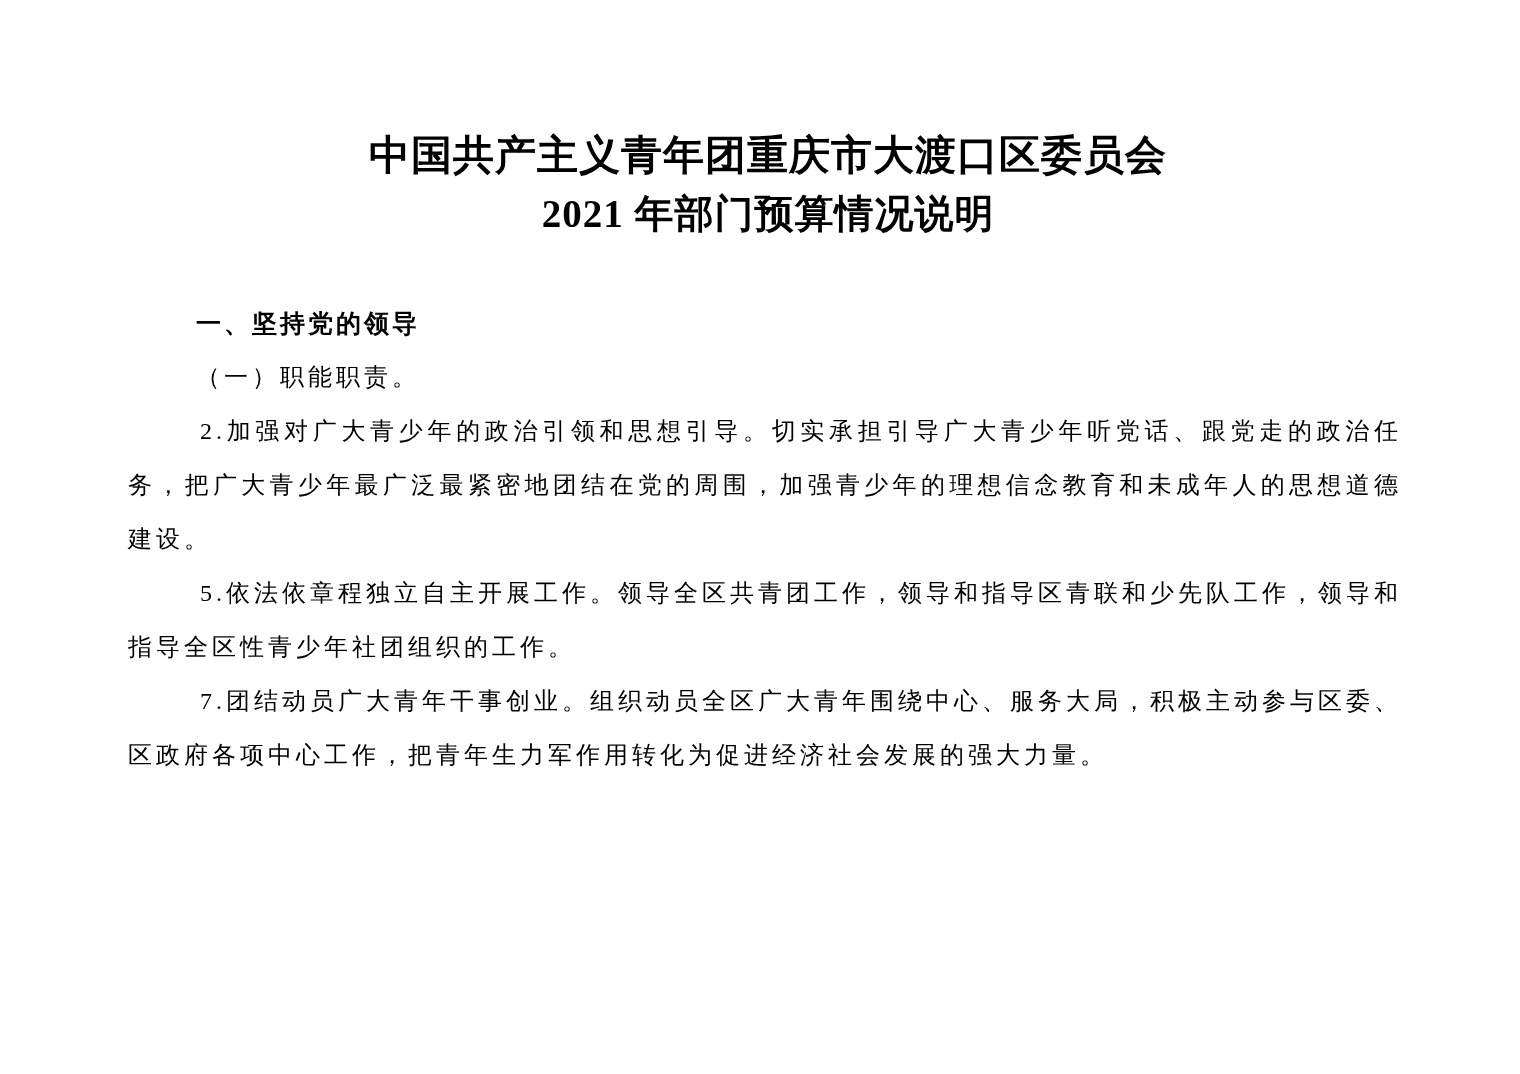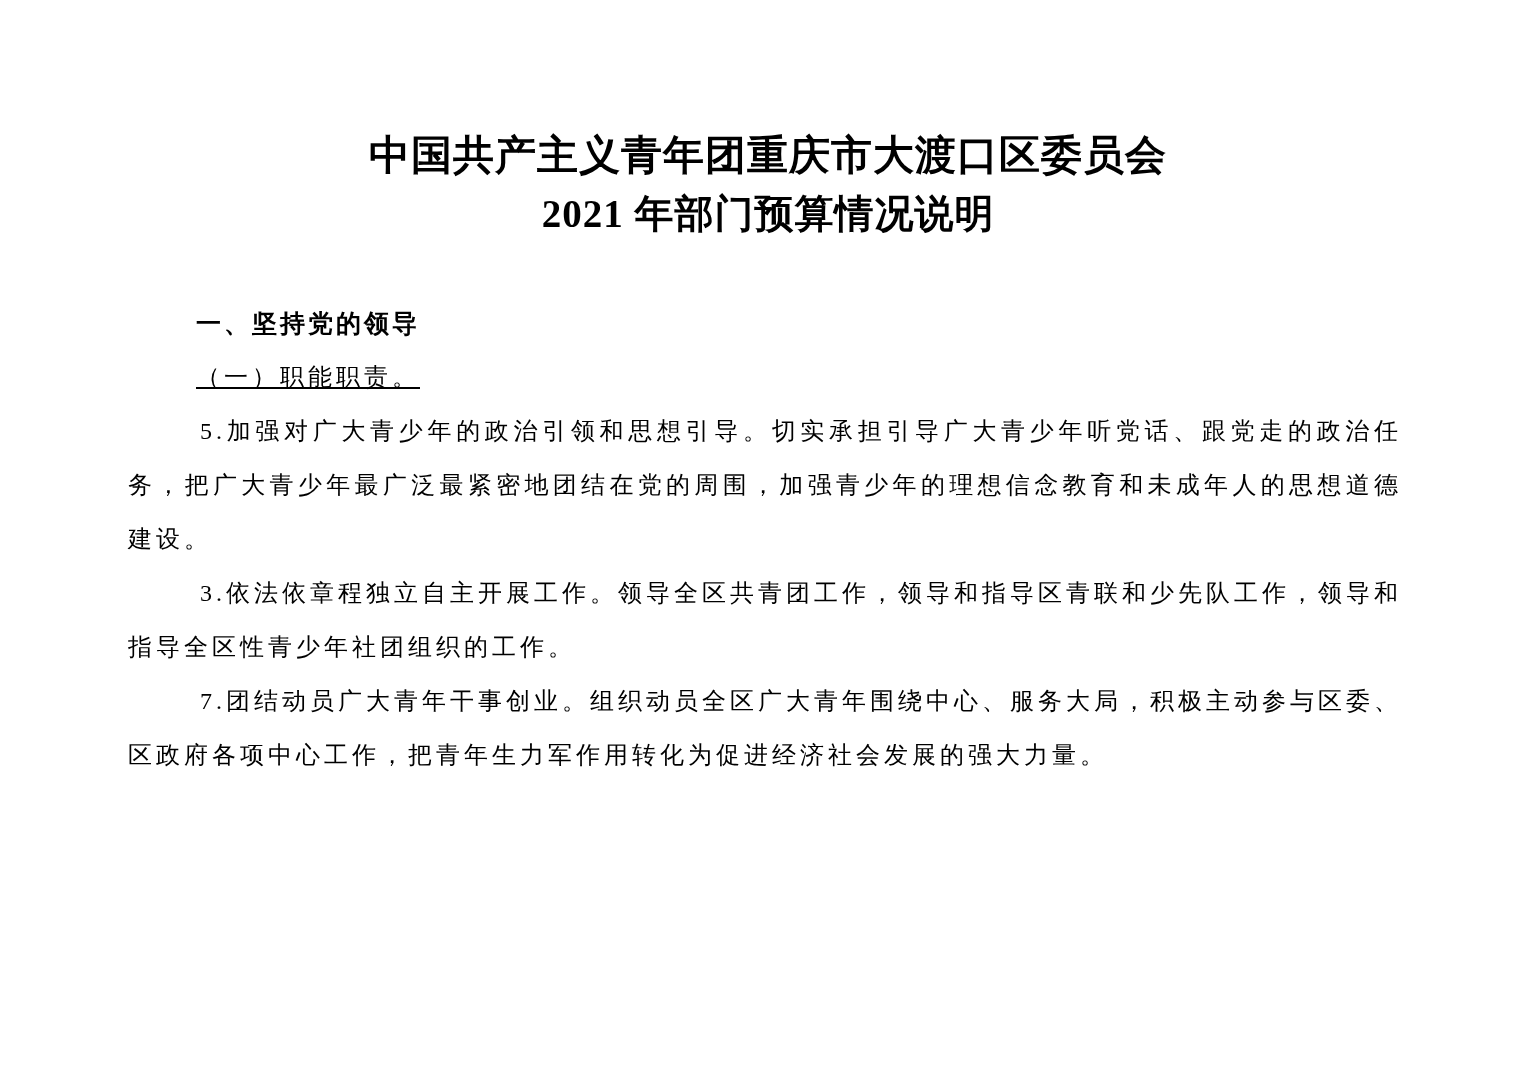--- a/index.html
+++ b/index.html
@@ -50,21 +50,20 @@
     font-family: "Liberation Sans", "DejaVu Sans", sans-serif;
     font-size: 25px;
     font-weight: bold;
     letter-spacing: 3px;
     text-indent: 68px;
     line-height: 54px;
   }
   .subsection-heading {
     margin: 0;
     text-indent: 68px;
-    text-decoration: underline;
   }
   .para {
     margin: 0;
     text-indent: 72px;
   }
   
   .page-footer {
     position: absolute;
     left: 0;
     right: 0;
@@ -85,23 +84,23 @@
     <h1 class="title-line1">中国共产主义青年团重庆市大渡口区委员会</h1>
     <h1 class="title-line2">2021 年部门预算情况说明</h1>
   </header>
 
   <main class="doc-body">
     <h2 class="section-heading">一、坚持党的领导</h2>
 
     <p class="subsection-heading">（一）职能职责。</p>
 
 
-    <p class="para">5.加强对广大青少年的政治引领和思想引导。切实承担引导广大青少年听党话、跟党走的政治任务，把广大青少年最广泛最紧密地团结在党的周围，加强青少年的理想信念教育和未成年人的思想道德建设。</p>
+    <p class="para">2.加强对广大青少年的政治引领和思想引导。切实承担引导广大青少年听党话、跟党走的政治任务，把广大青少年最广泛最紧密地团结在党的周围，加强青少年的理想信念教育和未成年人的思想道德建设。</p>
 
-    <p class="para">3.依法依章程独立自主开展工作。领导全区共青团工作，领导和指导区青联和少先队工作，领导和指导全区性青少年社团组织的工作。</p>
+    <p class="para">5.依法依章程独立自主开展工作。领导全区共青团工作，领导和指导区青联和少先队工作，领导和指导全区性青少年社团组织的工作。</p>
 
     <p class="para">7.团结动员广大青年干事创业。组织动员全区广大青年围绕中心、服务大局，积极主动参与区委、区政府各项中心工作，把青年生力军作用转化为促进经济社会发展的强大力量。</p>
   </main>
 
   <footer class="page-footer">
     <span>- 1 -</span>
   </footer>
 
 </div>
 

